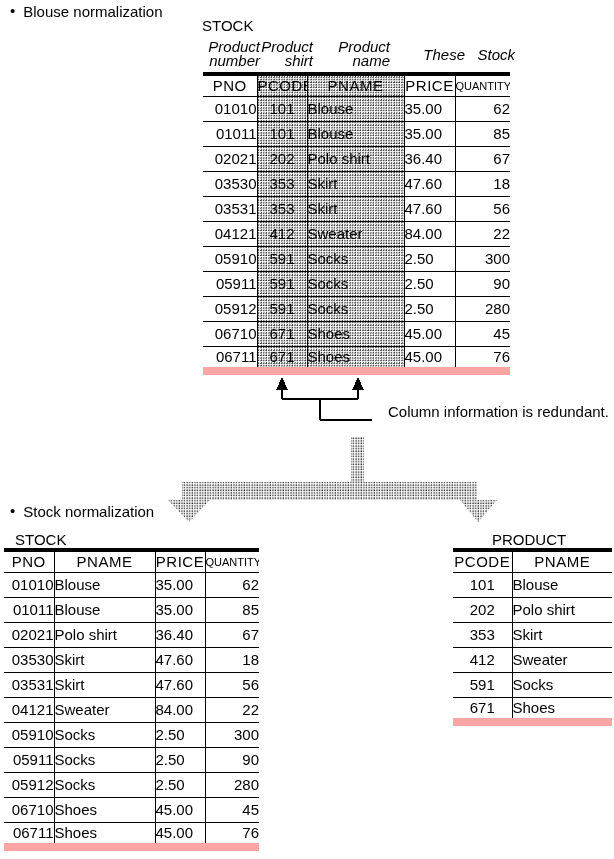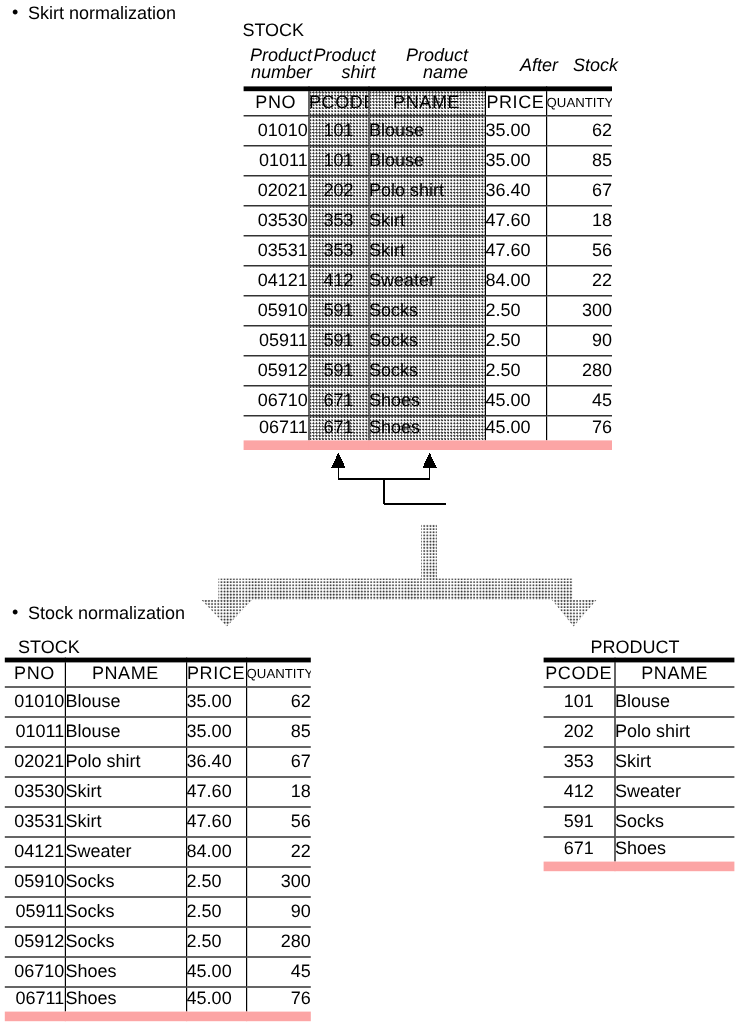--- a/index.html
+++ b/index.html
@@ -46,29 +46,29 @@
   .c-name3 { text-align:left;   padding-left:20px; }
 
   .annot { position:absolute; line-height:19px; white-space:nowrap; }
 
   svg.overlay { position:absolute; display:block; }
 </style>
 </head>
 <body>
 
 <div class="bullet-line" style="left:10px; top:3px;">
-  <span class="bullet-dot">•</span><span>Skirt normalization</span>
+  <span class="bullet-dot">•</span><span>Blouse normalization</span>
 </div>
 
 <div class="tbl-title" style="left:202px; top:17px;">STOCK</div>
 
 <div class="fld" style="left:192px; top:40px; width:68px;">Product number</div>
 <div class="fld" style="left:251px; top:40px; width:62px;">Product shirt</div>
 <div class="fld" style="left:322px; top:40px; width:68px;">Product name</div>
-<div class="fld" style="left:399px; top:48px; width:66px;">After</div>
+<div class="fld" style="left:399px; top:48px; width:66px;">These</div>
 <div class="fld" style="left:449px; top:48px; width:66px;">Stock</div>
 
 <table class="dtable" style="left:203px; top:72px; width:307px;">
   <colgroup>
     <col style="width:54px">
       <col style="width:50px">
       <col style="width:97px">
       <col style="width:51px">
       <col style="width:55px">
   </colgroup>
@@ -166,20 +166,21 @@
   <polygon points="27,3 21,16 33,16" fill="#000"></polygon>
   <line x1="27" y1="16" x2="27" y2="25" stroke="#000" stroke-width="1.2"></line>
   <polygon points="103,3 97,16 109,16" fill="#000"></polygon>
   <line x1="103" y1="16" x2="103" y2="25" stroke="#000" stroke-width="1.2"></line>
   <line x1="27" y1="25" x2="103" y2="25" stroke="#000" stroke-width="1.2"></line>
   <line x1="65" y1="25" x2="65" y2="46" stroke="#000" stroke-width="1.2"></line>
   <line x1="65" y1="46" x2="117" y2="46" stroke="#000" stroke-width="1.2"></line>
 </svg>
 
 <div class="annot" style="left:388px; top:402px;">
+  <div>Column information is redundant.</div>
 </div>
 
 <svg class="overlay" style="left:160px; top:432px;" width="345" height="95" viewBox="0 0 345 95">
   <defs>
     <pattern id="stip" patternUnits="userSpaceOnUse" width="2.6" height="2.6">
       <circle cx="1.1" cy="1.1" r="0.78" fill="#333"></circle>
     </pattern>
   </defs>
   <polygon points="191,5 204,5 204,50 317,50 317,68 22,68 22,50 191,50" fill="url(#stip)"></polygon>
   <polygon points="8,68 50,68 29,90" fill="url(#stip)"></polygon>

